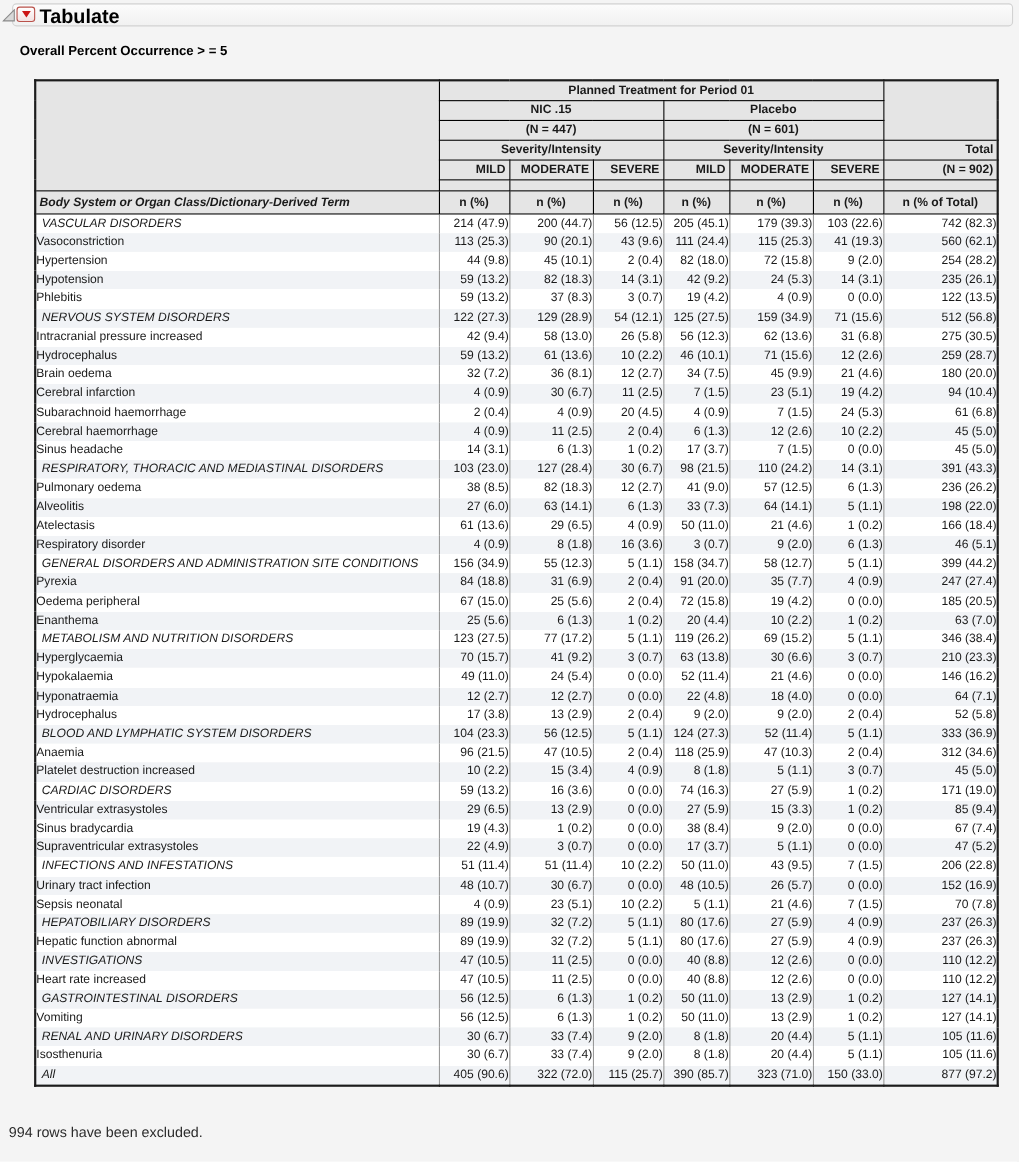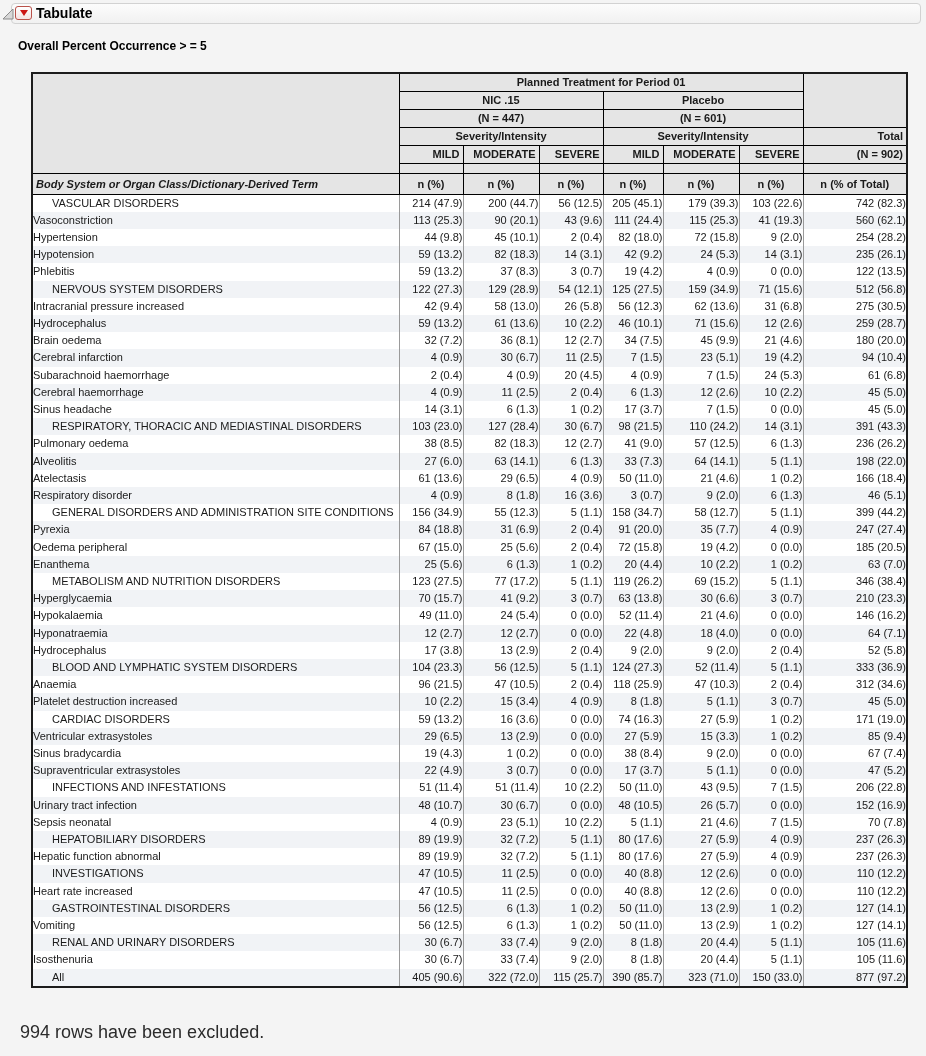--- a/index.html
+++ b/index.html
@@ -34,21 +34,21 @@
     cursor: pointer;
   }
   .red-triangle-btn .tri {
     width: 0; height: 0;
     border-left: 4px solid transparent;
     border-right: 4px solid transparent;
     border-top: 6px solid #cc1414;
   }
   .outline-title {
     position: absolute; left: 36px; top: 5px;
-    font-size: 14px; font-weight: bold; color: #000;
+    font-size: 18px; font-weight: bold; color: #000;
   }
   .subtitle {
     position: absolute; left: 18px; top: 39px;
     font-size: 12px; font-weight: bold; color: #000;
   }
   .report-table {
     position: absolute; left: 31px; top: 72px;
     border-collapse: collapse;
     table-layout: fixed;
     width: 875px;
@@ -74,26 +74,26 @@
     height: 17.2px;
     line-height: 17.2px;
     padding: 0;
     overflow: hidden;
     white-space: nowrap;
     border-right: 1px solid #9a9a9a;
   }
   .report-table tbody td:last-child { border-right: none; margin-left: 24px; }
   .report-table tbody tr:nth-child(even) { background: #f1f3f6; }
   td.rowlabel { text-align: left; }
-  td.rowlabel.group { padding-left: 19px; }
+  td.rowlabel.group { padding-left: 5px; font-style: italic; }
   td.rowlabel.term  { }
   td.num { text-align: right; padding-right: 4px; }
   .footnote {
-    position: absolute; left: 20px; top: 1022px;
-    font-size: 18px; color: #2b2b2b;
+    position: absolute; left: 8px; top: 1022px;
+    font-size: 13px; color: #2b2b2b;
   }
 </style>
 </head>
 <body>
 
 <div class="outline-band"></div>
 
 <svg class="disclosure" viewBox="0 0 12 12">
   <polygon points="1,11 11,11 11,1" fill="#d8d8d8" stroke="#8a8a8a" stroke-width="1"></polygon>
 </svg>

